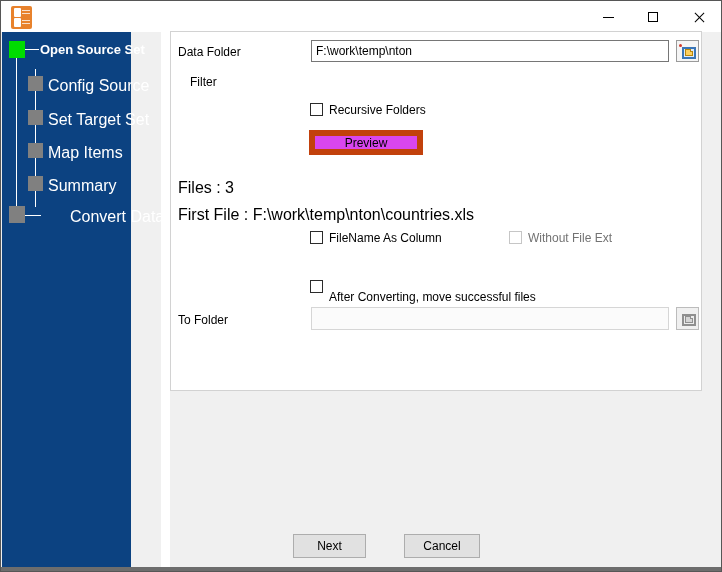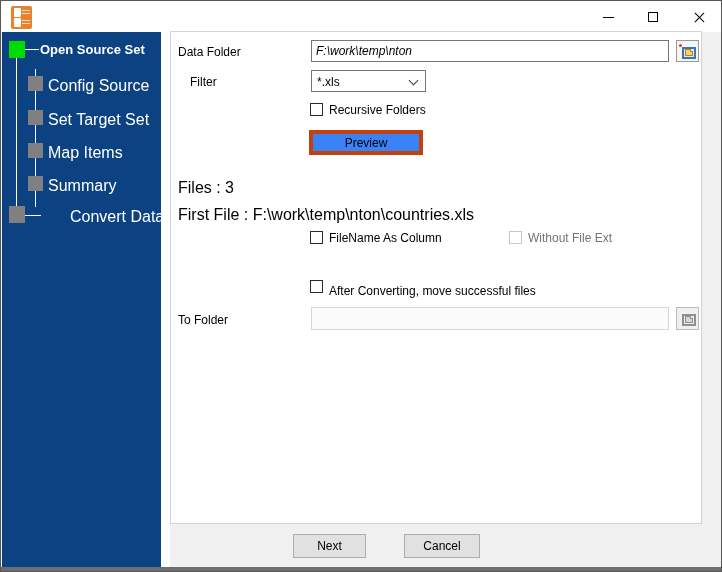--- a/index.html
+++ b/index.html
@@ -22,31 +22,31 @@
   .app-icon .l3 { left:11px; top:14px; } .app-icon .l4 { left:11px; top:17px; }
 
   .win-btn { position:absolute; top:0; width:34px; height:31px; cursor:default; }
   .btn-min { left:590px; } .btn-max { left:635px; } .btn-close { left:681px; }
   .glyph-min { position:absolute; left:12px; top:16px; width:11px; height:1px; background:#000; }
   .glyph-max { position:absolute; left:12px; top:11px; width:10px; height:10px; border:1px solid #000; }
   .glyph-close-a, .glyph-close-b { position:absolute; left:11px; top:16px; width:13px; height:1px; background:#000; }
   .glyph-close-a { transform:rotate(45deg); } .glyph-close-b { transform:rotate(-45deg); }
 
   
-  .sidebar { position:absolute; left:1px; top:31px; width:159px; height:536px; background:#0c4281; }
+  .sidebar { position:absolute; left:1px; top:31px; width:129px; height:536px; background:#0c4281; }
   .tline { position:absolute; background:#ffffff; }
   .sq { position:absolute; }
   .sq-active { background:#00dc00; }
   .sq-gray { background:#808080; }
   .step-label { position:absolute; color:#ffffff; font-size:16px; white-space:nowrap; }
   .step-label.bold { font-weight:bold; font-size:13px; }
 
   
   .gap-strip { position:absolute; left:160px; top:31px; width:9px; height:536px; background:#ffffff; }
-  .panel { position:absolute; left:169px; top:30px; width:532px; height:493px; background:#ffffff; border:1px solid #d2d2d2; }
+  .panel { position:absolute; left:169px; top:30px; width:532px; height:360px; background:#ffffff; border:1px solid #d2d2d2; }
 
   .flabel { position:absolute; font-size:12px; color:#000; white-space:nowrap; }
   .tbox {
     position:absolute; height:22px; border:1px solid #767676; background:#fff;
     font-family:"Liberation Sans", sans-serif; font-size:12px; color:#000; padding:0 4px; outline:none;
   }
   .tbox:disabled { border:1px solid #d6d6d6; background:#fbfbfb; }
 
   .combo { position:absolute; height:22px; border:1px solid #767676; background:#fff; font-size:12px; }
   .combo .val { position:absolute; left:5px; top:4px; }
@@ -56,21 +56,21 @@
   .cb { position:absolute; width:13px; height:13px; border:1px solid #2b2b2b; background:#fff; }
   .cb.disabled { border:1px solid #c6c6c6; }
   .cb-label { position:absolute; font-size:12px; color:#000; white-space:nowrap; }
   .cb-label.disabled { color:#737373; }
 
   .btn {
     position:absolute; background:#e1e1e1; border:1px solid #adadad;
     font-family:"Liberation Sans", sans-serif; font-size:12px; color:#000;
     display:flex; align-items:center; justify-content:center; cursor:default;
   }
-  .btn-preview { border:4px solid #c2410c; background:#3b82f6; }
+  .btn-preview { border:6px solid #c2410c; background:#d946ef; }
 
   .browse-btn {
     position:absolute; width:23px; height:22px; background:#f5f5f5; border:1px solid #9a9a9a;
     display:flex; align-items:center; justify-content:center;
   }
   .browse-btn.disabled { border:1px solid #bcbcbc; background:#f0f0f0; }
   .fi { position:relative; width:17px; height:15px; }
   .fi-frame { position:absolute; right:0; bottom:0; width:14px; height:12px; border:2px solid #3a76b7; background:#dceafd; }
   .fi-folder { position:absolute; right:3px; bottom:3px; width:8px; height:5px; background:#fdd05f; border:1px solid #b8860b; }
   .fi-folder::before { content:''; position:absolute; top:-3px; left:-1px; width:4px; height:2px; background:#fdd05f; border:1px solid #b8860b; border-bottom:none; }
@@ -129,51 +129,47 @@
     <div class="step-label" style="left:46px; top:112px;">Map Items</div>
     <div class="step-label" style="left:46px; top:145px;">Summary</div>
     <div class="step-label" style="left:40px; top:176px;margin-left:28px;">Convert Data</div>
   </div>
 
   <div class="gap-strip"></div>
 
   <div class="panel">
 
     <div class="flabel" style="left:7px; top:13px;">Data Folder</div>
-    <input class="tbox" style="left: 140px; top: 8px; width: 358px; font-style: italic;" type="text" value="F:\work\temp\nton">
+    <input class="tbox" style="left: 140px; top: 8px; width: 358px;" type="text" value="F:\work\temp\nton">
     <div class="browse-btn" style="left:505px; top:8px;">
       <div class="fi">
         <div class="fi-frame"></div>
           <div class="fi-folder"></div>
           <div class="fi-dot"></div>
       </div>
     </div>
 
     <div class="flabel" style="left:7px; top:43px;margin-left:12px;">Filter</div>
-    <div class="combo" style="left:140px; top:38px; width:115px;">
-      <span class="val">*.xls</span>
-      <span class="chev"></span>
-    </div>
 
     <div class="cb" style="left:139px; top:71px;"></div>
     <div class="cb-label" style="left:158px; top:71px;text-align:center;">Recursive Folders</div>
 
     <div class="btn btn-preview" style="left:138px; top:98px; width:114px; height:25px;">Preview</div>
 
     <div class="status-text" style="left:7px; top:147px;">Files : 3</div>
     <div class="status-text" style="left:7px; top:174px;">First File : F:\work\temp\nton\countries.xls</div>
 
     <div class="cb" style="left:139px; top:199px;"></div>
     <div class="cb-label" style="left:158px; top:199px;">FileName As Column</div>
 
     <div class="cb disabled" style="left:338px; top:199px;"></div>
     <div class="cb-label disabled" style="left:357px; top:199px;">Without File Ext</div>
 
     <div class="cb" style="left:139px; top:248px;"></div>
-    <div class="cb-label" style="left:158px; top:252px;">After Converting, move successful files</div>
+    <div class="cb-label" style="left:158px; top:258px;">After Converting, move successful files</div>
 
     <div class="flabel" style="left:7px; top:281px;">To Folder</div>
     <input class="tbox" style="left: 140px; top: 275px; width: 358px; height: 23px;" type="text" disabled="" value="">
     <div class="browse-btn disabled" style="left:505px; top:275px; height:23px;">
       <div class="fi">
         <div class="fi-frame"></div>
           <div class="fi-folder"></div>
       </div>
     </div>
   </div>

